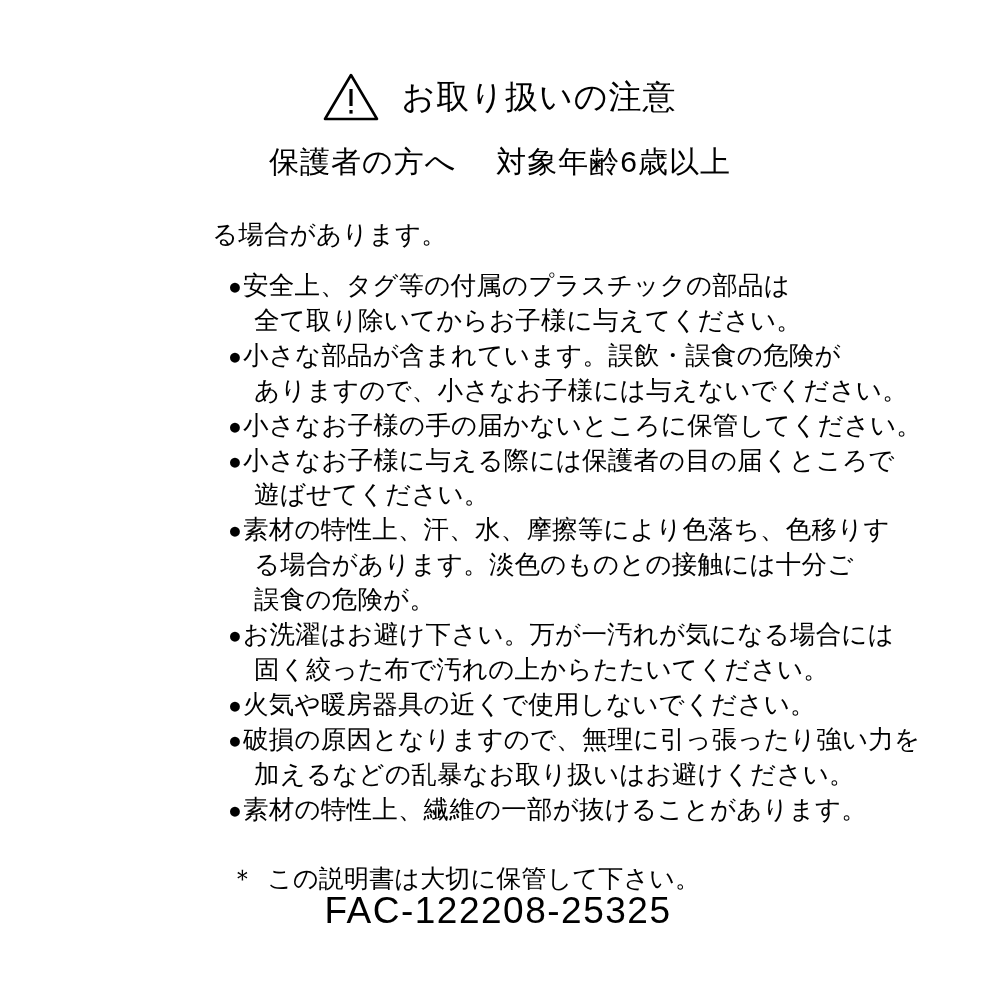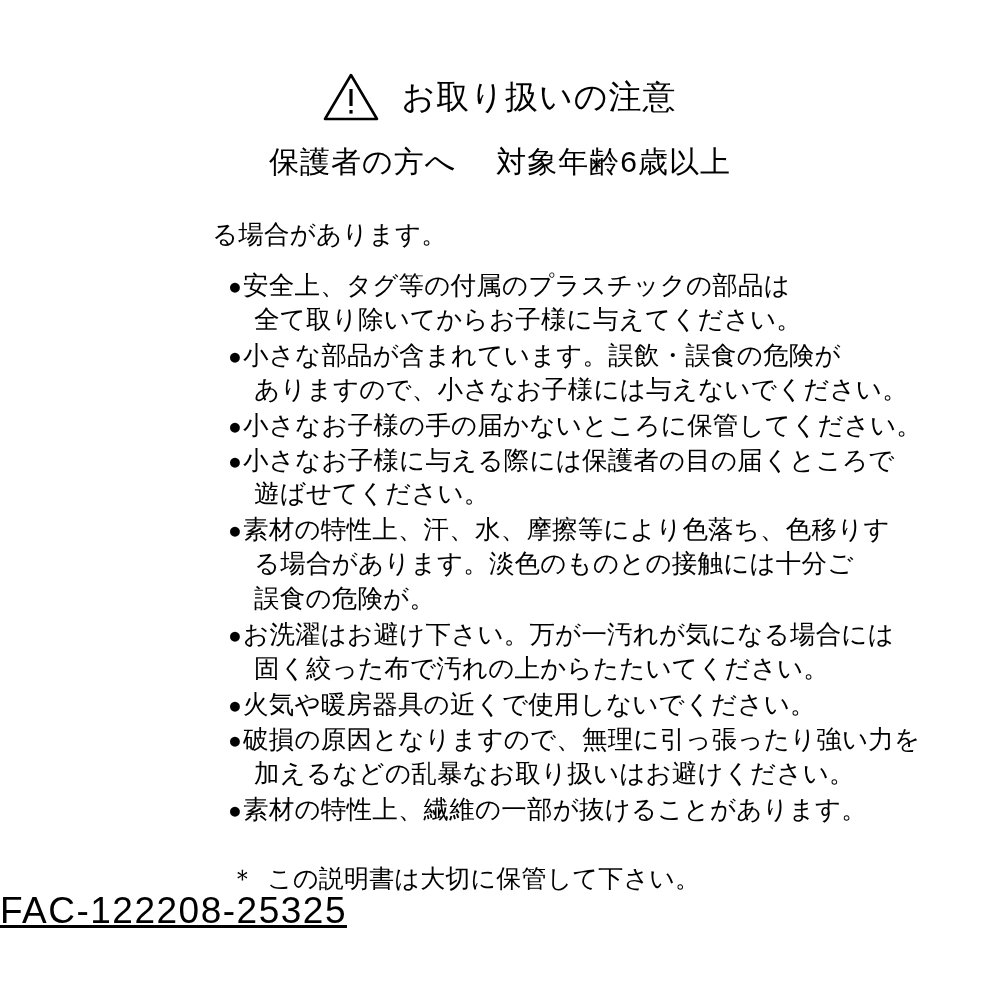--- a/index.html
+++ b/index.html
@@ -80,42 +80,41 @@
     display: block;
     white-space: nowrap;
   }
   .bullet-line.first::before {
     content: "\25CF";
     font-size: 23px;
     margin-right: 1px;
   }
   .bullet-line.cont {
     padding-left: 26px;
-    font-family: Liberation Serif, serif;
   }
 
   .note {
     margin-top: 34px;
     padding-left: 18px;
     font-size: 25px;
     white-space: nowrap;
   }
   .note .star {
     margin-right: 12px;
   }
 
   
   .code {
     position: absolute;
     left: 0;
     right: 4px;
     top: 890px;
+    text-align: center;
     font-size: 37px;
     letter-spacing: 1.5px;
-    text-decoration: underline;
   }
 </style>
 </head>
 <body>
 
 <div class="page">
 
   <div class="title-row">
     <svg class="warning-icon" viewBox="0 0 56 50">
       <polygon points="28,3 54,47 2,47" fill="none" stroke="#000000" stroke-width="2.6" stroke-linejoin="round"></polygon>

